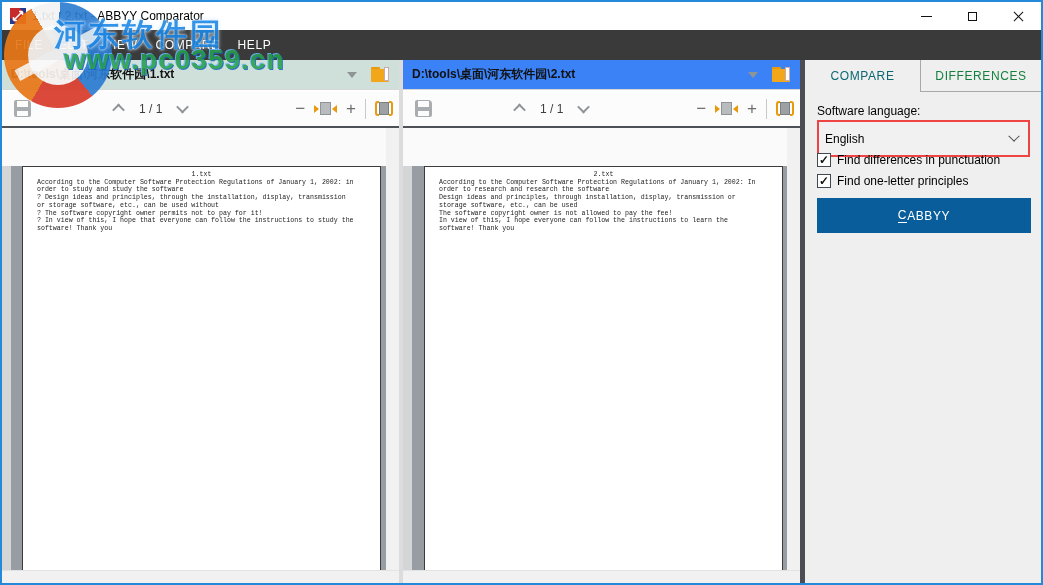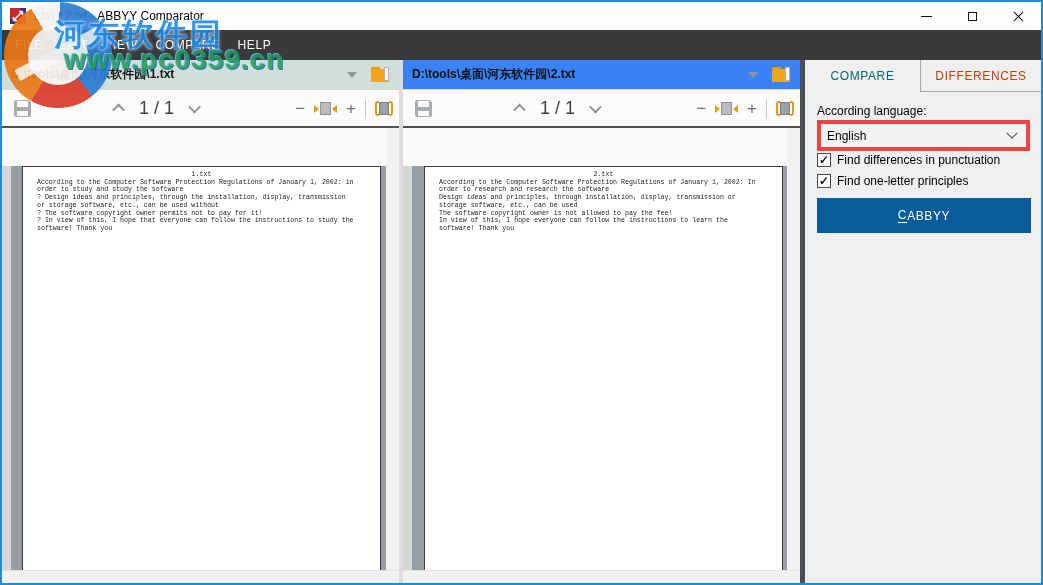--- a/index.html
+++ b/index.html
@@ -55,21 +55,21 @@
   .folder-ico .paper { position:absolute; right:2px; top:0; width:5px; height:14px; background:#fdfdfd; border:1px solid #caa; }
 
   .toolbar { position:absolute; left:0; right:0; top:31px; height:35px; background:#fcfcfc; display:flex; align-items:center; }
   .save-ico { position:relative; width:17px; height:17px; margin-left:12px; background:#aaadb0; border-radius:2px 4px 2px 2px; }
   .save-ico .top { position:absolute; left:3px; top:1px; width:11px; height:6px; background:#fcfcfc; }
   .save-ico .bottom { position:absolute; left:3px; top:9px; width:11px; height:7px; background:#fcfcfc; border-top:2px solid #aaadb0; }
   .nav-group { position:absolute; left:112px; top:0; height:35px; display:flex; align-items:center; gap:10px; }
   .chev { width:9px; height:9px; border-left:2px solid #8f9496; border-top:2px solid #8f9496; display:block; }
   .chev-up { transform:rotate(45deg) translate(1px,1px); }
   .chev-dn { transform:rotate(-135deg) translate(1px,1px); }
-  .page-ind { font-size:18px; color:#3f3f3f; padding:0 6px; }
+  .page-ind { font-size:12px; color:#3f3f3f; padding:0 6px; }
   .zoom-group { position:absolute; right:6px; top:0; height:35px; display:flex; align-items:center; gap:9px; }
   .zg-glyph { font-size:17px; color:#6d6d6d; line-height:1; }
   .fit-ico { display:flex; align-items:center; gap:1px; }
   .tri-r { width:0; height:0; border-top:4px solid transparent; border-bottom:4px solid transparent; border-left:5px solid #e8990c; }
   .tri-l { width:0; height:0; border-top:4px solid transparent; border-bottom:4px solid transparent; border-right:5px solid #e8990c; }
   .pagebox { width:11px; height:13px; background:#b9bcbf; border:1px solid #8f9496; }
   .tb-sep { width:1px; height:20px; background:#c9c9c9; }
   .book-ico { display:flex; align-items:center; }
   .book-ico .cov-l { width:4px; height:15px; border-left:2px solid #e8990c; border-top:2px solid #e8990c; border-bottom:2px solid #e8990c; border-radius:3px 0 0 3px; }
   .book-ico .pg { width:10px; height:13px; background:#9ea1a4; border:1px solid #7c8083; }
@@ -85,23 +85,23 @@
   .doc-title { text-align:center; }
   .doc-line { padding-left:14px; white-space:pre; }
   .vscroll { position:absolute; right:0; top:0; bottom:13px; width:13px; background:#f1f1f1; }
   .hscroll { position:absolute; left:0; right:0; bottom:0; height:13px; background:#f1f1f1; border-top:1px solid #e3e3e3; }
 
   
   .sidebar { position:absolute; left:805px; right:2px; top:60px; bottom:2px; background:#efefef; }
   .tabs { position:absolute; left:0; right:0; top:0; height:32px; display:flex; }
   .tab { display:flex; align-items:center; justify-content:center; font-size:12px; letter-spacing:.6px; }
   .tab-compare { width:115px; color:#0b6772; }
-  .tab-differences { flex:1; color:#c2410c; border-left:1px solid #a8a8a8; border-bottom:1px solid #a8a8a8; }
+  .tab-differences { flex:1; color:#15803d; border-left:1px solid #a8a8a8; border-bottom:1px solid #a8a8a8; }
   .lang-label { position:absolute; left:12px; top:44px; font-size:12px; color:#000; }
-  .combo { position:absolute; left:12px; top:60px; width:213px; height:31px; background:#f1f1f1; border:4px solid #ef4444; display:flex; align-items:center; }
+  .combo { position:absolute; left:12px; top:60px; width:213px; height:37px; background:#f1f1f1; border:2px solid #ef4444; display:flex; align-items:center; }
   .combo-value { font-size:12px; color:#000; margin-left:6px; flex:1; }
   .combo-caret { width:8px; height:8px; border-left:1px solid #555; border-bottom:1px solid #555; transform:rotate(-45deg) translate(2px,-2px); margin-right:10px; }
   .cb-row { position:absolute; left:12px; display:flex; align-items:center; }
   .cb-row1 { top:93px; } .cb-row2 { top:114px; }
   .cb-box { width:14px; height:14px; background:#fff; border:1px solid #43474e; display:flex; align-items:center; justify-content:center; font-size:12px; font-weight:bold; color:#111; line-height:1; }
   .cb-label { font-size:12px; color:#000; margin-left:6px;text-align:center; }
   .compare-btn { position:absolute; left:12px; top:138px; width:214px; height:35px; background:#0a5d9b; color:#fff; display:flex; align-items:center; justify-content:center; font-size:12px; letter-spacing:.6px; border:none; }
   .compare-btn .initial { border-bottom:1px solid #fff; }
 </style>
 </head>
@@ -257,21 +257,21 @@
   </div>
 </div>
 
 <div class="sidebar-sep"></div>
 
 <div class="sidebar">
   <div class="tabs">
     <div class="tab tab-compare">COMPARE</div>
     <div class="tab tab-differences">DIFFERENCES</div>
   </div>
-  <div class="lang-label">According language:</div>
+  <div class="lang-label">Software language:</div>
   <div class="combo">
     <span class="combo-value">English</span>
     <span class="combo-caret"></span>
   </div>
   <div class="cb-row cb-row1">
     <span class="cb-box">✓</span>
     <span class="cb-label">Find differences in punctuation</span>
   </div>
   <div class="cb-row cb-row2">
     <span class="cb-box">✓</span>

